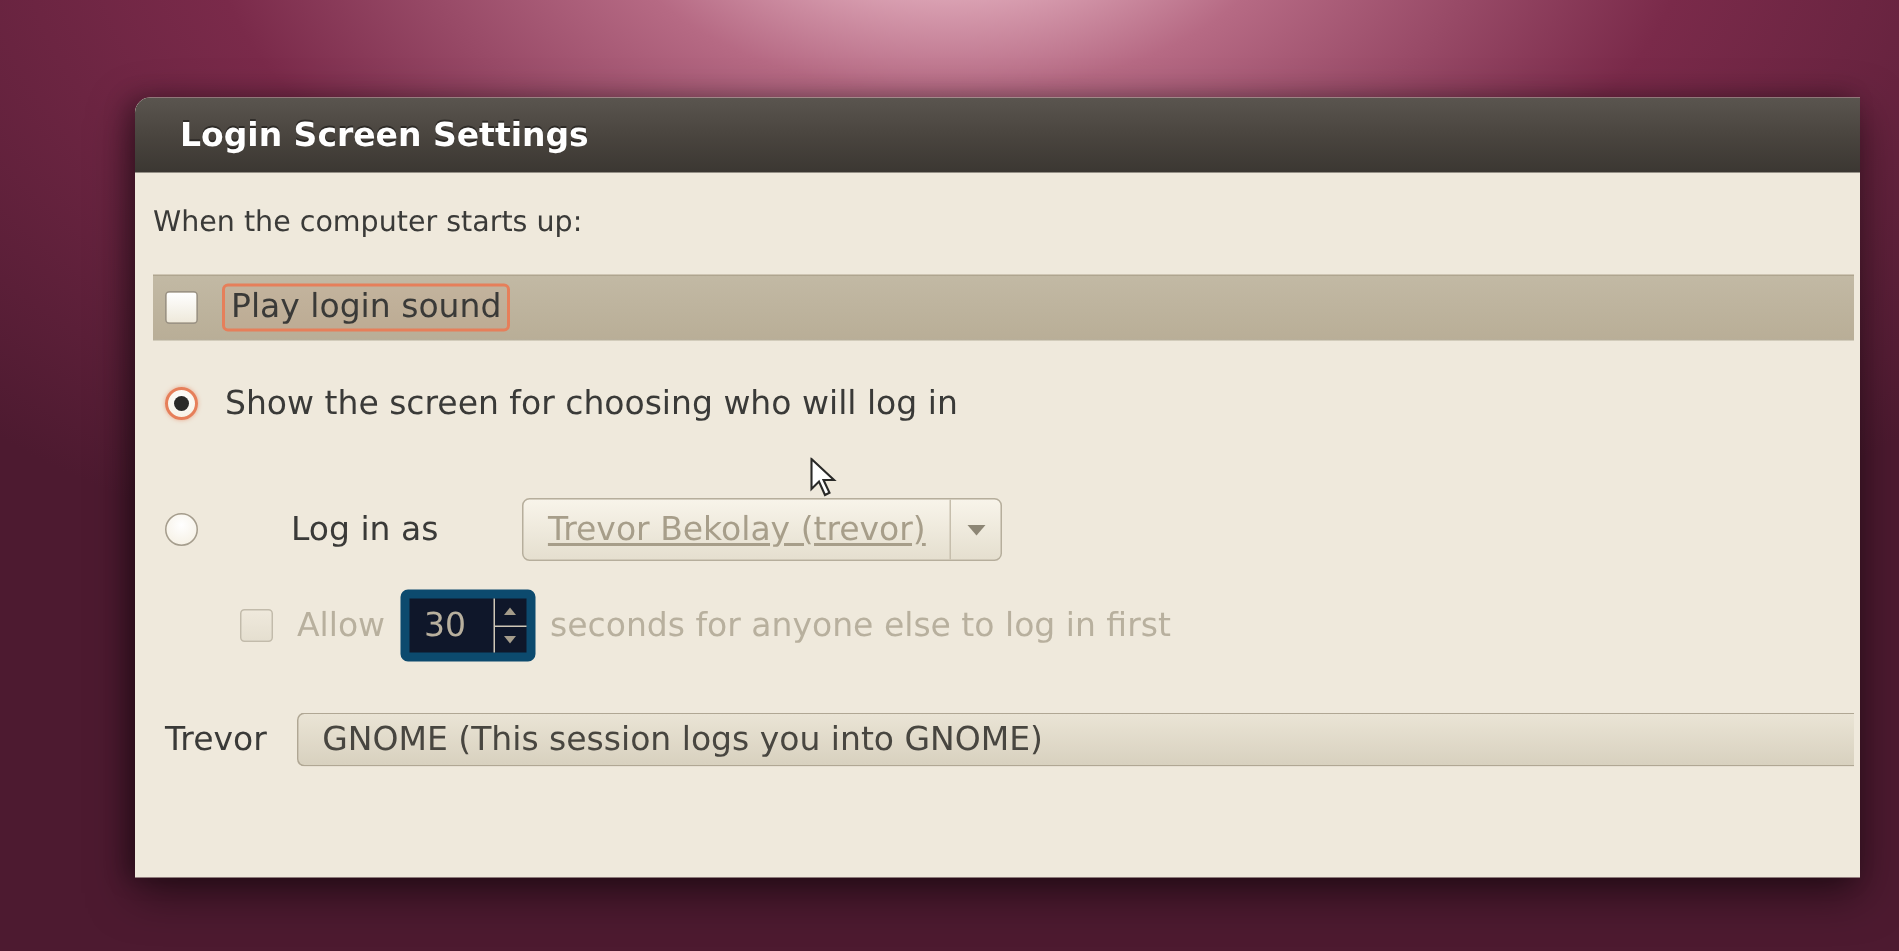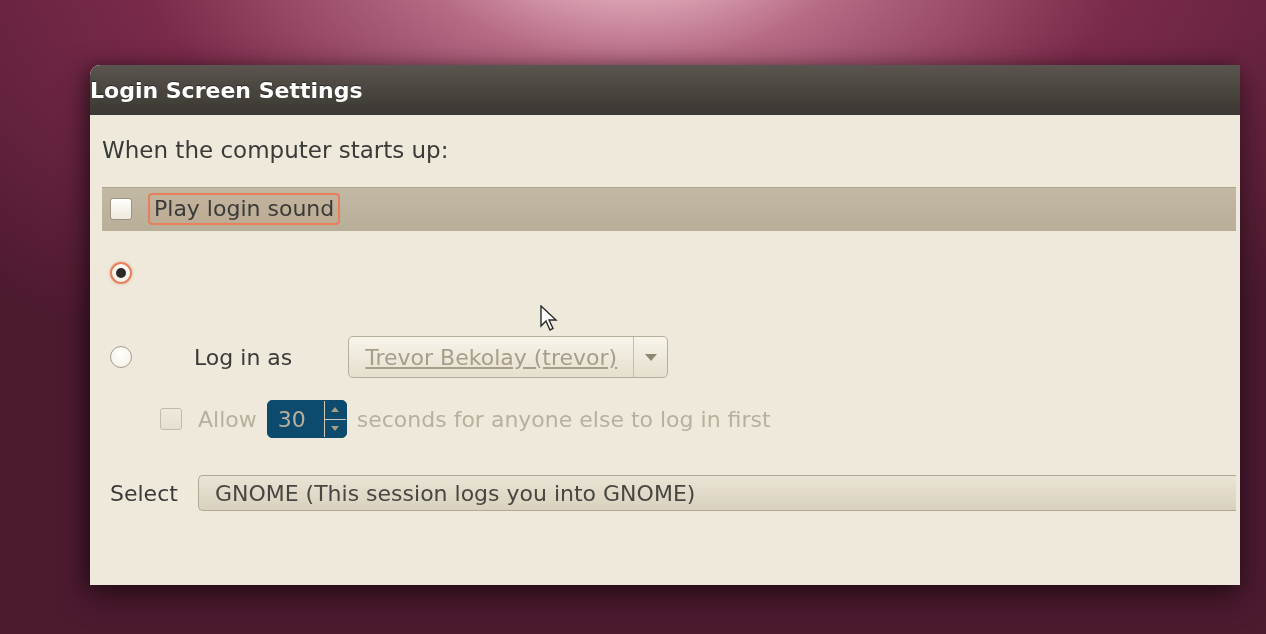--- a/index.html
+++ b/index.html
@@ -20,31 +20,32 @@
     overflow: hidden;
   }
   .titlebar {
     height: 50px;
     background: linear-gradient(to bottom, #5a554f 0%, #4a453f 50%, #3b3732 100%);
     color: #ffffff;
     font-size: 22px;
     font-weight: bold;
     display: flex;
     align-items: center;
+    padding-left: 30px;
     border-top-left-radius: 10px;
     text-shadow: 0 -1px 0 rgba(0,0,0,0.4);
   }
   .content {
     padding: 22px 4px 0 12px;
     color: #3a3a38;
     font-size: 22px;
   }
   .heading {
     margin: 0 0 24px 0;
-    font-size: 23px;
+    font-size: 19px;
   }
   .row {
     display: flex;
     align-items: center;
     min-height: 44px;
     padding-left: 8px;
   }
   .row.highlight {
     background: linear-gradient(to bottom, #c2b9a4 0%, #b9ae97 100%);
     height: 44px;
@@ -117,24 +118,24 @@
     width: 0; height: 0;
     border-left: 6px solid transparent;
     border-right: 6px solid transparent;
     border-top: 7px solid #8d8675;
   }
   .disabled-text { color: #b8b09e; }
   .row.allow { margin-left: 50px; margin-top: 8px; margin-bottom: 30px; }
   .spin {
     display: inline-flex;
     align-items: stretch;
-    height: 38px;
-    border: 1px solid #0c4a6e;
+    height: 48px;
+    border: 6px solid #0c4a6e;
     border-radius: 5px;
-    background: #0c4a6e;
+    background: #0f172a;
     margin: 0 10px;
   }
   .spin-value {
     width: 56px;
     display: flex; align-items: center;
     padding-left: 10px;
     color: #b8b09e;
     font-size: 22px;
   }
   .spin-btns {
@@ -194,20 +195,21 @@
 
     <div class="row highlight">
       <span class="checkbox"></span>
       <span class="focus-box">Play login sound</span>
     </div>
 
     <div class="row">
       <span class="radio">
           <span class="dot"></span>
         </span>
+      <span>Show the screen for choosing who will log in</span>
     </div>
 
     <div class="row login-as">
       <span class="radio empty"></span>
       <span>Log in as</span>
       <span class="combo">
         <span class="combo-text">Trevor Bekolay (trevor)</span>
         <span class="combo-btn">
             <span class="tri-down"></span>
           </span>
@@ -225,21 +227,21 @@
             </div>
           <div>
               <span class="tri-down-sm"></span>
             </div>
         </span>
       </span>
       <span class="disabled-text">seconds for anyone else to log in first</span>
     </div>
 
     <div class="row select">
-      <span class="select-label">Select</span>
+      <span class="select-label">Trevor</span>
       <span class="session-btn">
         <span>GNOME (This session logs you into GNOME)</span>
       </span>
     </div>
   </div>
 
   <div class="cursor">
     <svg width="20" height="28" viewBox="0 0 20 28">
       <path d="M1 1 L1 21 L6 16 L10 25 L13 23.5 L9 15 L16 15 Z" fill="#ffffff" stroke="#2a2a28" stroke-width="1.4"></path>
     </svg>

